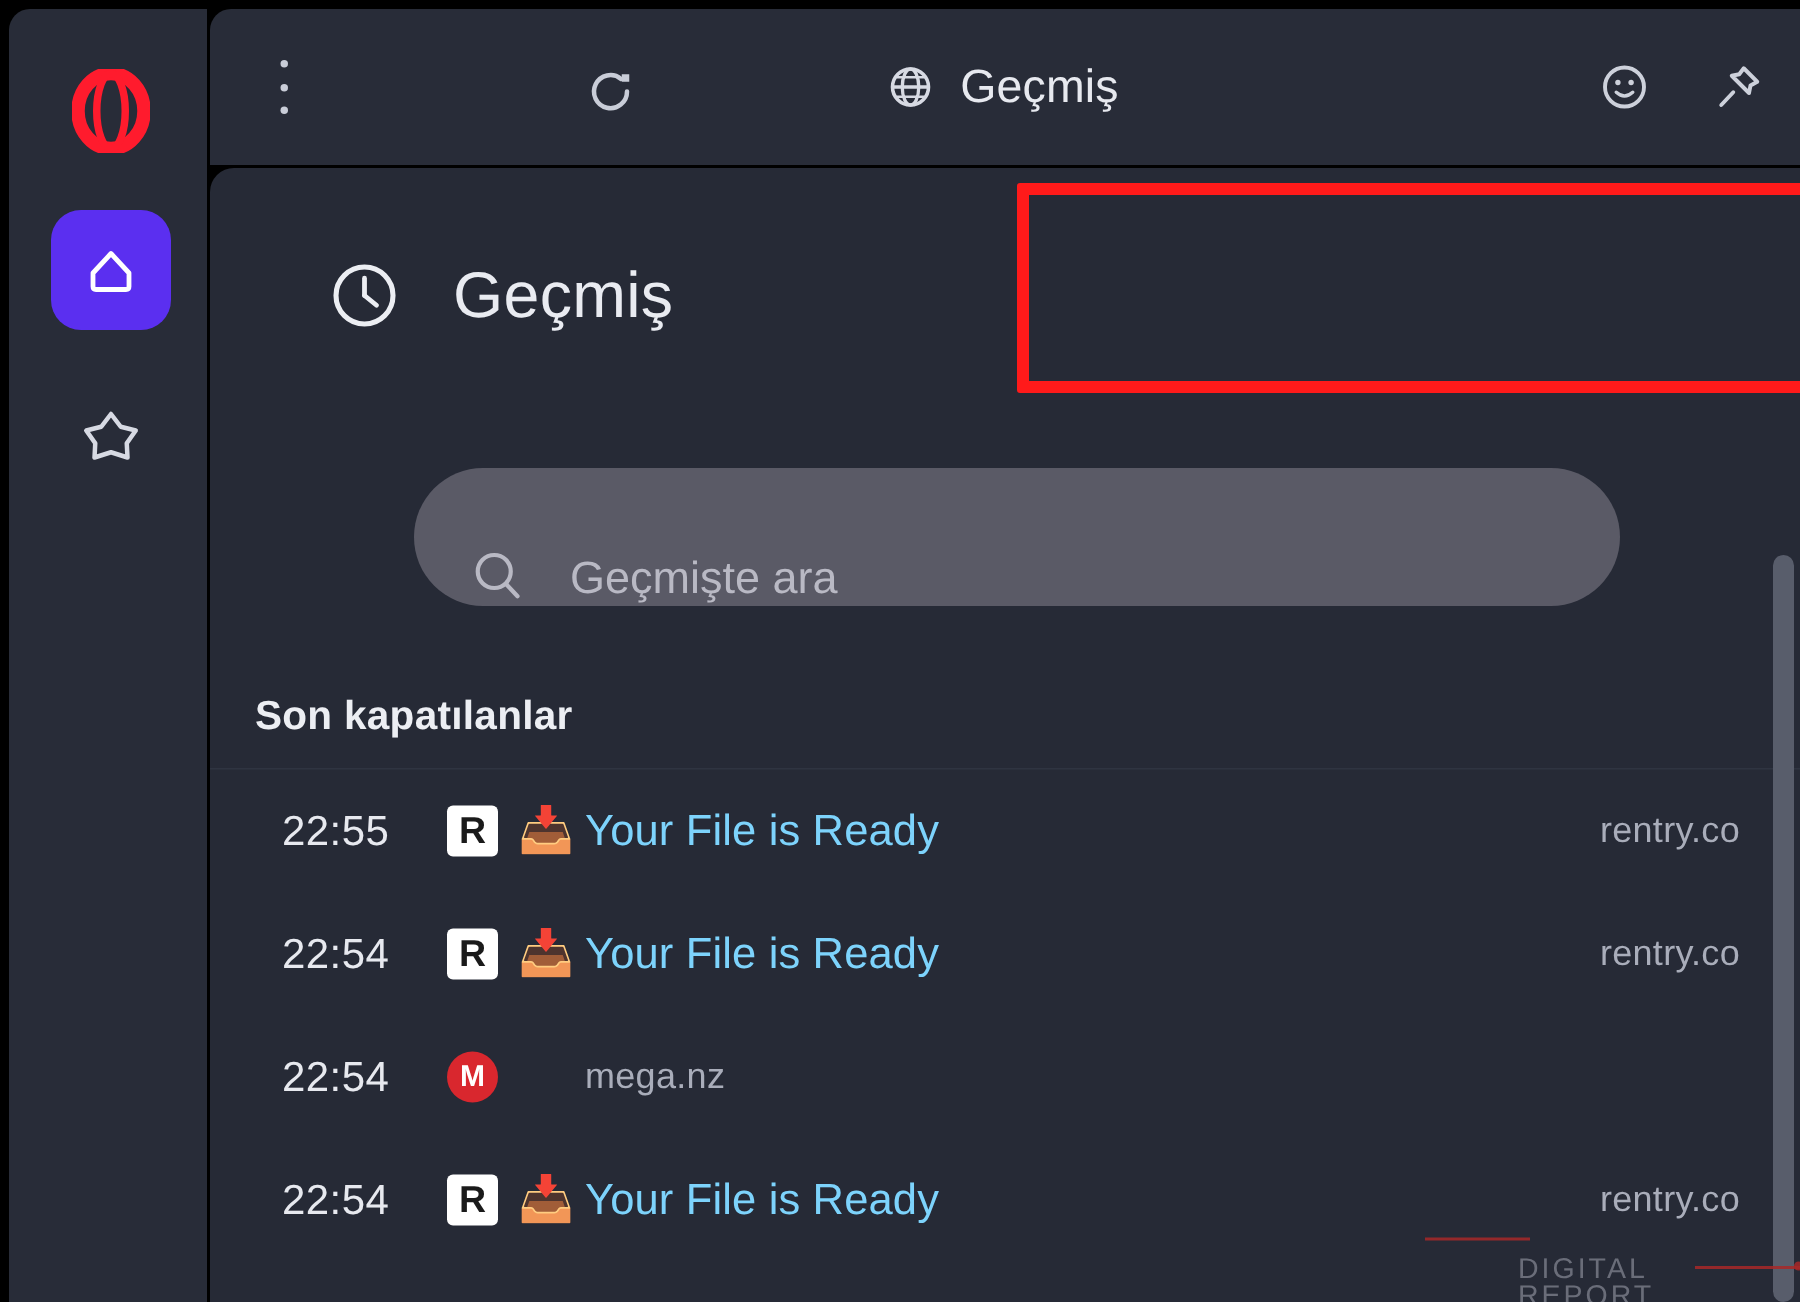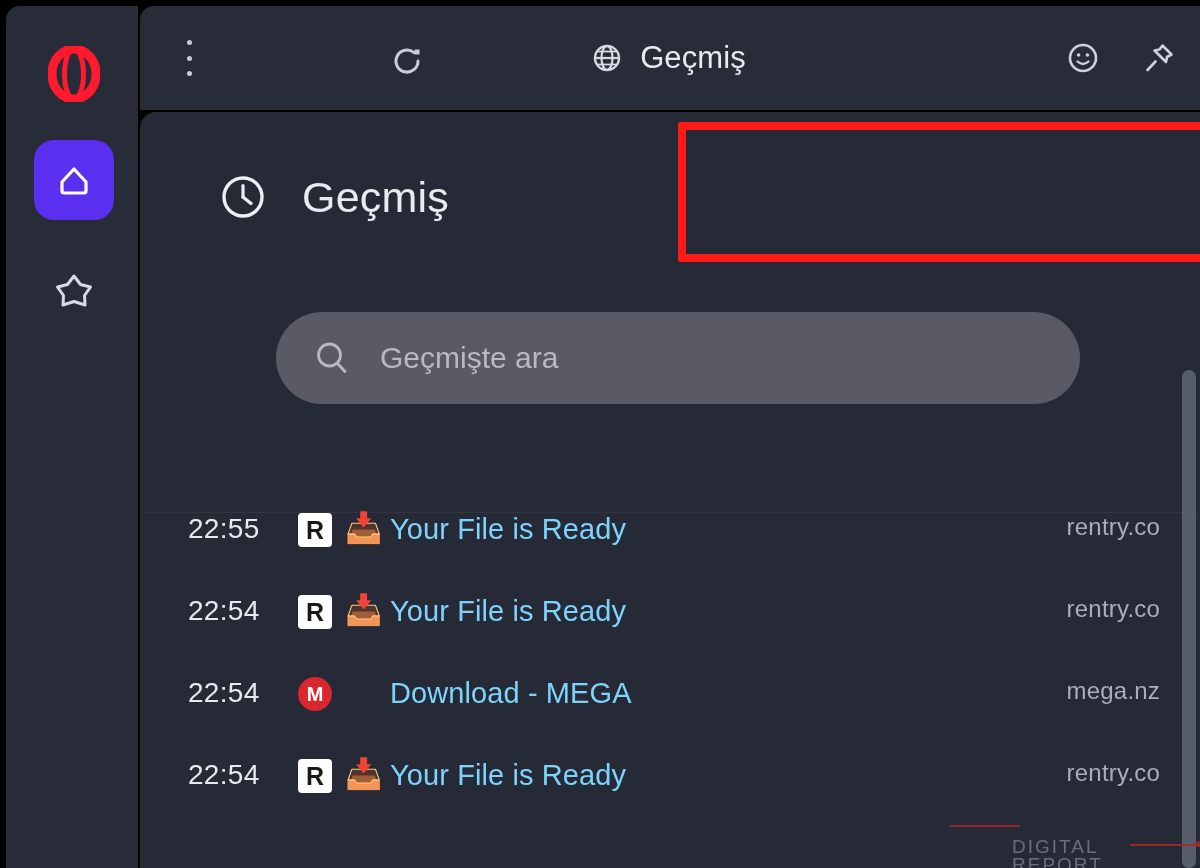--- a/index.html
+++ b/index.html
@@ -161,21 +161,21 @@
   
   .search-wrap {
     position: absolute;
     left: 136px;
     top: 200px;
     width: 804px;
     height: 92px;
     background: #5a5a66;
     border-radius: 46px;
     display: flex;
-    align-items: center;
+    align-items: flex-end;
     padding: 0 36px;
     box-sizing: border-box;
     gap: 26px;
   }
   .search-input {
     flex: 1;
     background: transparent;
     border: none;
     outline: none;
     color: #e6e6ec;
@@ -202,21 +202,21 @@
     width: 1060px;
   }
   .sep {
     width: 1060px;
     height: 1px;
     background: #2f3441;
   }
   .row {
     height: 82px;
     display: flex;
-    align-items: flex-start;
+    align-items: center;
     box-sizing: border-box;
     padding-left: 48px;
     padding-right: 22px;
   }
   .row .time {
     width: 104px;
     font-size: 28px;
     color: #e7e9ef;
     letter-spacing: .3px;
     flex: none;
@@ -422,20 +422,21 @@
     <div class="search-wrap">
       <span>
         <svg width="40" height="40" viewBox="0 0 40 40">
           <circle cx="17.5" cy="17" r="11" fill="none" stroke="#b9b9c4" stroke-width="2.8"></circle>
           <line x1="25.5" y1="25.5" x2="33" y2="33.5" stroke="#b9b9c4" stroke-width="2.8" stroke-linecap="round"></line>
         </svg>
       </span>
       <input class="search-input" type="text" placeholder="Geçmişte ara" style="">
     </div>
 
+    <div class="section-title">Son kapatılanlar</div>
 
     <div class="rows">
       <div class="sep"></div>
 
       <div class="row">
         <span class="time">22:55</span>
         <span class="fav">
           <span class="fav-r">R</span>
         </span>
         <span class="emoji">📥</span>
@@ -452,21 +453,20 @@
         <span class="title">Your File is Ready</span>
         <span class="domain">rentry.co</span>
       </div>
 
       <div class="row">
         <span class="time">22:54</span>
         <span class="fav">
           <span class="fav-m">M</span>
         </span>
         <span class="emoji"></span>
-        <span class="title">Download - MEGA</span>
         <span class="domain">mega.nz</span>
       </div>
 
       <div class="row">
         <span class="time">22:54</span>
         <span class="fav">
           <span class="fav-r">R</span>
         </span>
         <span class="emoji">📥</span>
         <span class="title">Your File is Ready</span>

